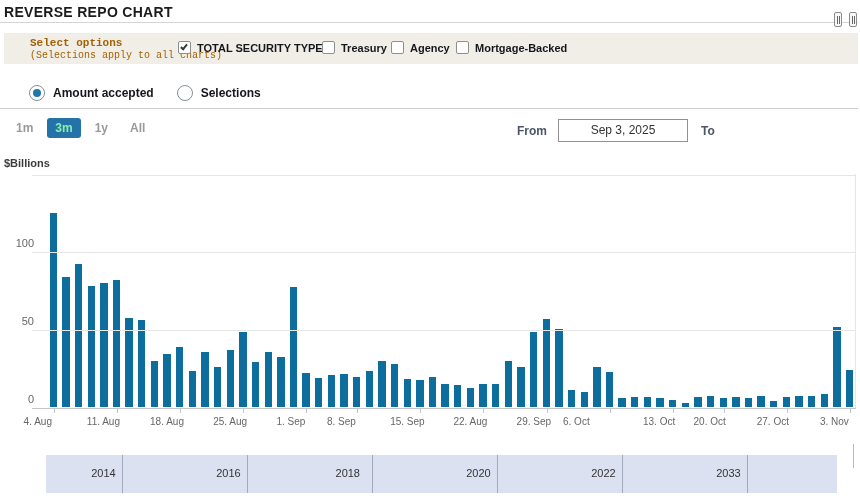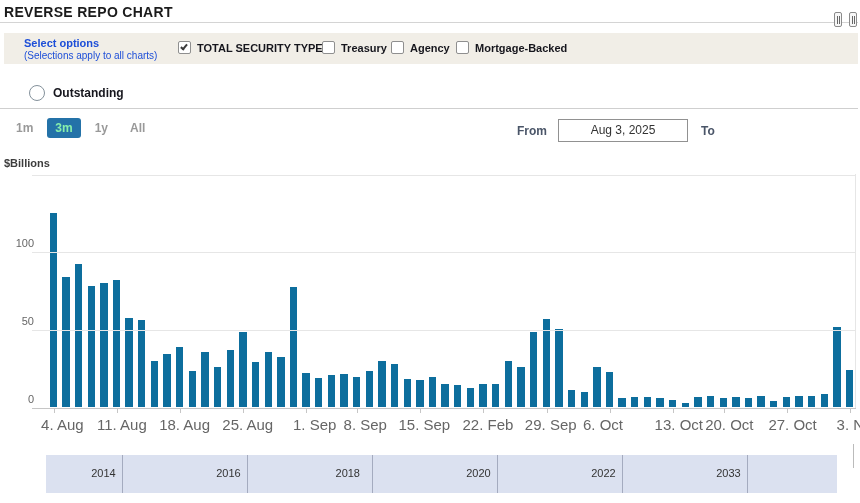--- a/index.html
+++ b/index.html
@@ -4,21 +4,21 @@
 <style>
   * { margin:0; padding:0; box-sizing:border-box; }
   html,body { background:#fff; }
   body { font-family:"Liberation Sans", sans-serif; }
   .app { position:relative; width:860px; height:503px; background:#fff; overflow:hidden; }
 
   .page-title { position:absolute; left:4px; top:4px; font-size:14px; font-weight:bold; color:#1b1b1b; letter-spacing:.3px; }
   .title-divider { position:absolute; left:0; top:22px; width:858px; height:1px; background:#d4d4d4; }
 
   .options-bar { position:absolute; left:4px; top:33px; width:854px; height:31px; background:#f1eee7; }
-  .select-options { position:absolute; left:20px; top:4px; color:#1d4ed8; }
+  .select-options { position:absolute; left:26px; top:4px; color:#a16207;font-family:Liberation Mono, monospace; }
   .select-options .l1 { font-size:11px; font-weight:bold; }
   .select-options .l2 { font-size:10px; margin-top:1px; }
   .cb-item { position:absolute; top:8px; display:flex; align-items:center; cursor:pointer; }
   .cb-box { width:13px; height:13px; background:#fff; border:1px solid #8f8f8f; border-radius:2px; position:relative; flex:0 0 13px; }
   .cb-check { position:absolute; left:3px; top:1px; width:4px; height:7px; border:solid #3a3a3a; border-width:0 2px 2px 0; transform:rotate(40deg); display:none; }
   .cb-item.checked .cb-check { display:block; }
   .cb-label { margin-left:6px; font-size:11px; font-weight:bold; color:#16161d; white-space:nowrap; }
 
   .radio-row { position:absolute; left:29px; top:85px; display:flex; align-items:center; }
   .radio-item { display:flex; align-items:center; margin-right:23px; cursor:pointer; }
@@ -42,21 +42,21 @@
   .y-axis-title { position:absolute; left:4px; top:157px; font-size:11px; font-weight:bold; color:#3d3d3d; }
 
   .chart { position:absolute; left:0; top:0; width:860px; height:460px; }
   .gridline { position:absolute; left:32px; width:824px; height:1px; background:#e6e6e6; }
   .gridline.axis { background:#c6c6c6; }
   .plot-right-border { position:absolute; left:855px; top:174px; width:1px; height:234px; background:#e6e6e6; }
   .ylabel { position:absolute; width:40px; text-align:right; font-size:11px; color:#666; }
   .bar { position:absolute; bottom:0; background:#0d6e9d; }
   #bars { position:absolute; left:47px; top:174px; width:810px; height:233px; }
   .xtick-mark { position:absolute; top:408px; width:1px; height:5px; background:#c6c6c6; }
-  .xtick-label { position:absolute; top:416px; width:60px; margin-left:-30px; text-align:right; font-size:15px; color:#666; white-space:nowrap; }
+  .xtick-label { position:absolute; top:416px; width:60px; margin-left:-30px; text-align:left; font-size:10px; color:#666; white-space:nowrap; }
 
   .tooltip { position:absolute; left:688px; top:344px; width:156px; height:54px; background:rgba(255,255,255,.97); border:1px solid #bdbdbd; border-radius:4px; padding:7px 0 0 12px; z-index:5; }
   .tooltip-notch { position:absolute; right:-5px; top:16px; width:9px; height:9px; background:#fff; border-top:1px solid #bdbdbd; border-right:1px solid #bdbdbd; transform:rotate(45deg); }
   .tt-date { font-size:11px; color:#333; }
   .tt-row { margin-top:5px; display:flex; align-items:center; }
   .tt-swatch { width:13px; height:13px; background:#0d6e9d; flex:0 0 13px; }
   .tt-text { margin-left:8px; font-size:13px; color:#333; white-space:nowrap; }
 
   .navigator { position:absolute; left:46px; top:455px; width:809px; height:38px; background:#fff; }
   .nav-mask { position:absolute; left:0; top:0; width:791px; height:38px; background:#dbe1f0; }
@@ -98,38 +98,44 @@
           <span class="cb-label">Agency</span>
         </div>
         <div class="cb-item" style="left: 452px;">
           <span class="cb-box"></span>
           <span class="cb-label">Mortgage-Backed</span>
         </div>
       </div>
   </div>
 
   <div class="radio-row" id="radio-group">
+      <div class="radio-item selected">
+        <span class="radio-circle">
+          <span class="radio-dot"></span>
+        </span>
+        <span class="radio-label">Amount accepted</span>
+      </div>
       <div class="radio-item">
         <span class="radio-circle"></span>
-        <span class="radio-label">Outstanding</span>
+        <span class="radio-label">Selections</span>
       </div>
     </div>
 
   <div class="row-divider"></div>
 
   <div class="range-row" id="range-buttons">
       <div class="range-btn">1m</div>
       <div class="range-btn selected">3m</div>
       <div class="range-btn">1y</div>
       <div class="range-btn">All</div>
     </div>
 
   <div class="fromto">
     <div class="ft-label" id="from-label">From</div>
-    <div class="ft-input" id="from-input">Aug 3, 2025</div>
+    <div class="ft-input" id="from-input">Sep 3, 2025</div>
     <div class="ft-label" id="to-label">To</div>
   </div>
 
   <div class="y-axis-title">$Billions</div>
 
   <div class="chart" id="chart">
     <div id="bars">
         <div class="bar" title="Aug 4: 125" style="left: 2.62px; width: 7.4px; height: 194.125px; background: rgb(13, 110, 157);"></div>
         <div class="bar" title="Aug 5: 84" style="left: 15.26px; width: 7.4px; height: 130.452px; background: rgb(13, 110, 157);"></div>
         <div class="bar" title="Aug 6: 92" style="left: 27.9px; width: 7.4px; height: 142.876px; background: rgb(13, 110, 157);"></div>
@@ -211,21 +217,21 @@
       <div class="xtick-label" style="left: 180.02px;">18. Aug</div>
       <div class="xtick-mark" style="left: 243.22px;"></div>
       <div class="xtick-label" style="left: 243.22px;">25. Aug</div>
       <div class="xtick-mark" style="left: 306.42px;"></div>
       <div class="xtick-label" style="left: 306.42px;">1. Sep</div>
       <div class="xtick-mark" style="left: 356.98px;"></div>
       <div class="xtick-label" style="left: 356.98px;">8. Sep</div>
       <div class="xtick-mark" style="left: 420.18px;"></div>
       <div class="xtick-label" style="left: 420.18px;">15. Sep</div>
       <div class="xtick-mark" style="left: 483.38px;"></div>
-      <div class="xtick-label" style="left: 483.38px;">22. Feb</div>
+      <div class="xtick-label" style="left: 483.38px;">22. Aug</div>
       <div class="xtick-mark" style="left: 546.58px;"></div>
       <div class="xtick-label" style="left: 546.58px;">29. Sep</div>
       <div class="xtick-mark" style="left: 609.78px;"></div>
       <div class="xtick-label" style="left: 593px;">6. Oct</div>
       <div class="xtick-mark" style="left: 672.98px;"></div>
       <div class="xtick-label" style="left: 672.98px;">13. Oct</div>
       <div class="xtick-mark" style="left: 723.54px;"></div>
       <div class="xtick-label" style="left: 723.54px;">20. Oct</div>
       <div class="xtick-mark" style="left: 786.74px;"></div>
       <div class="xtick-label" style="left: 786.74px;">27. Oct</div>

